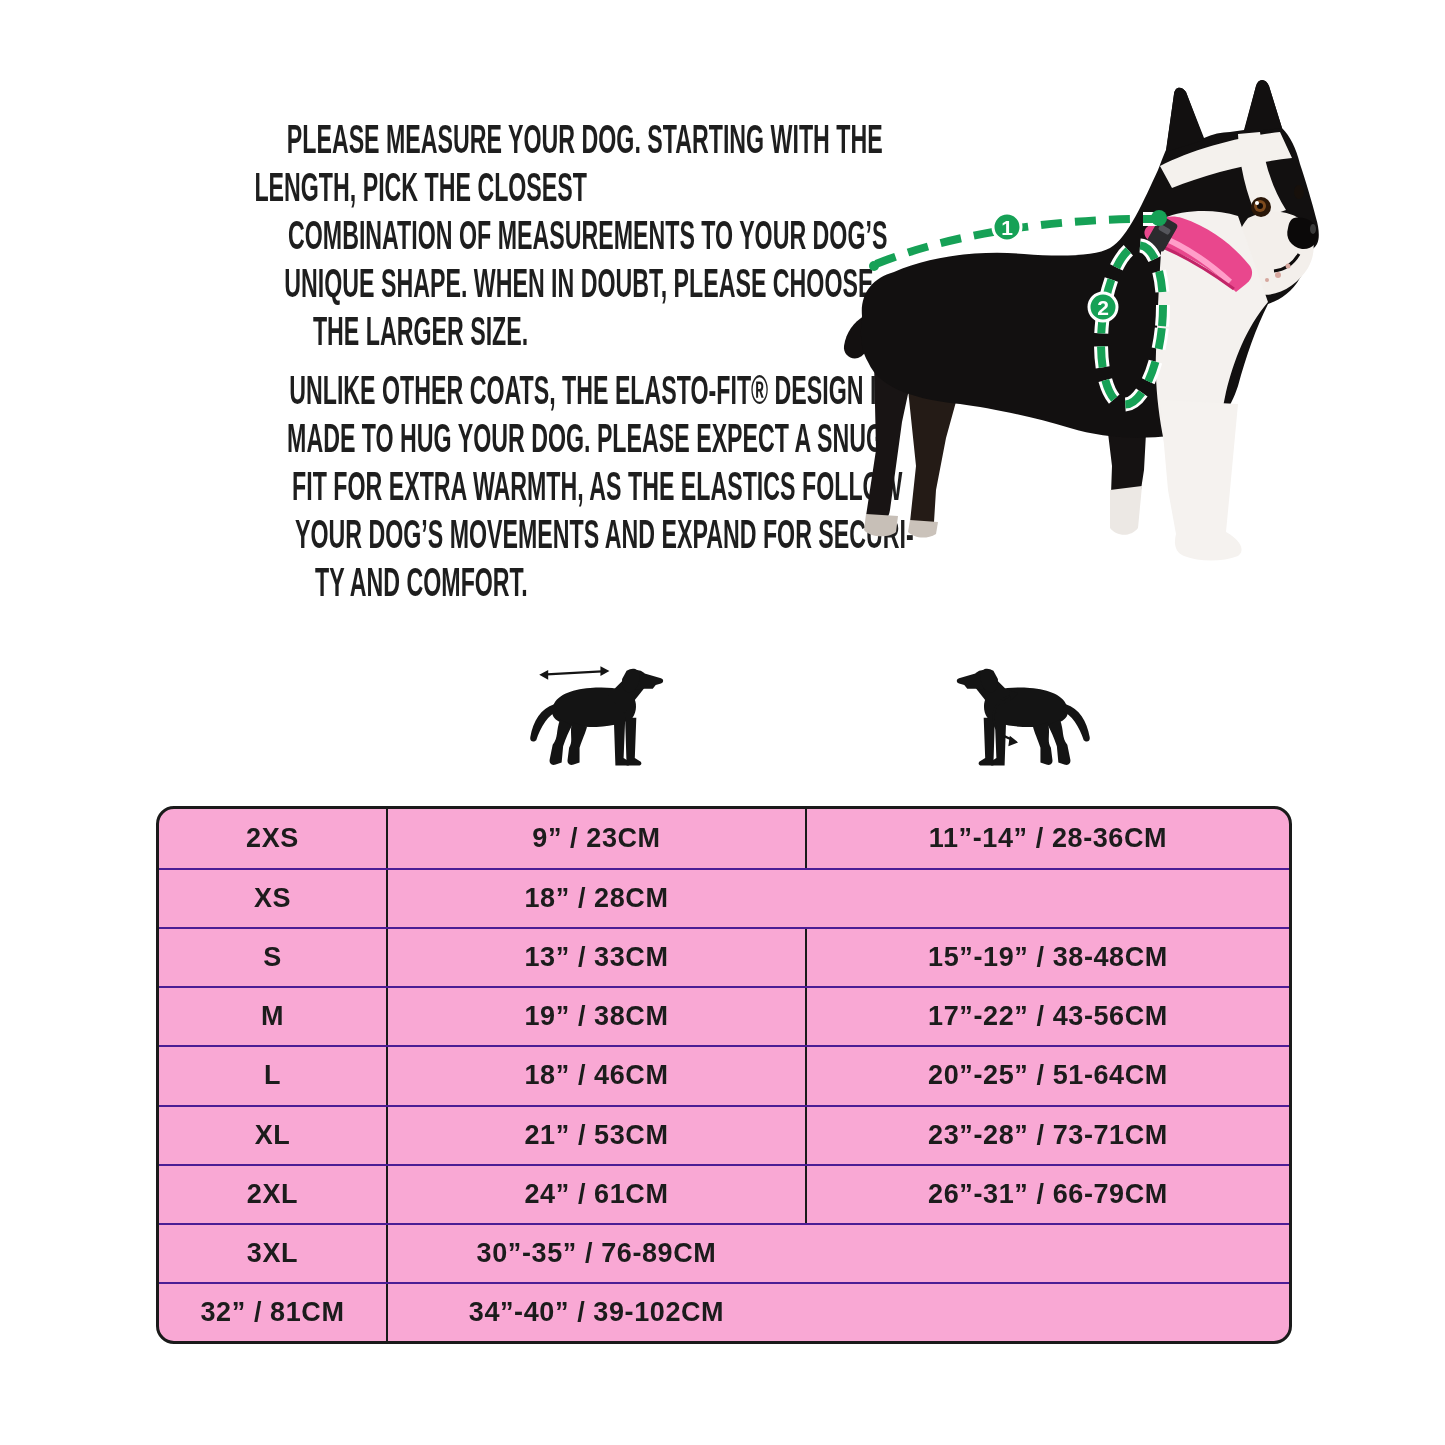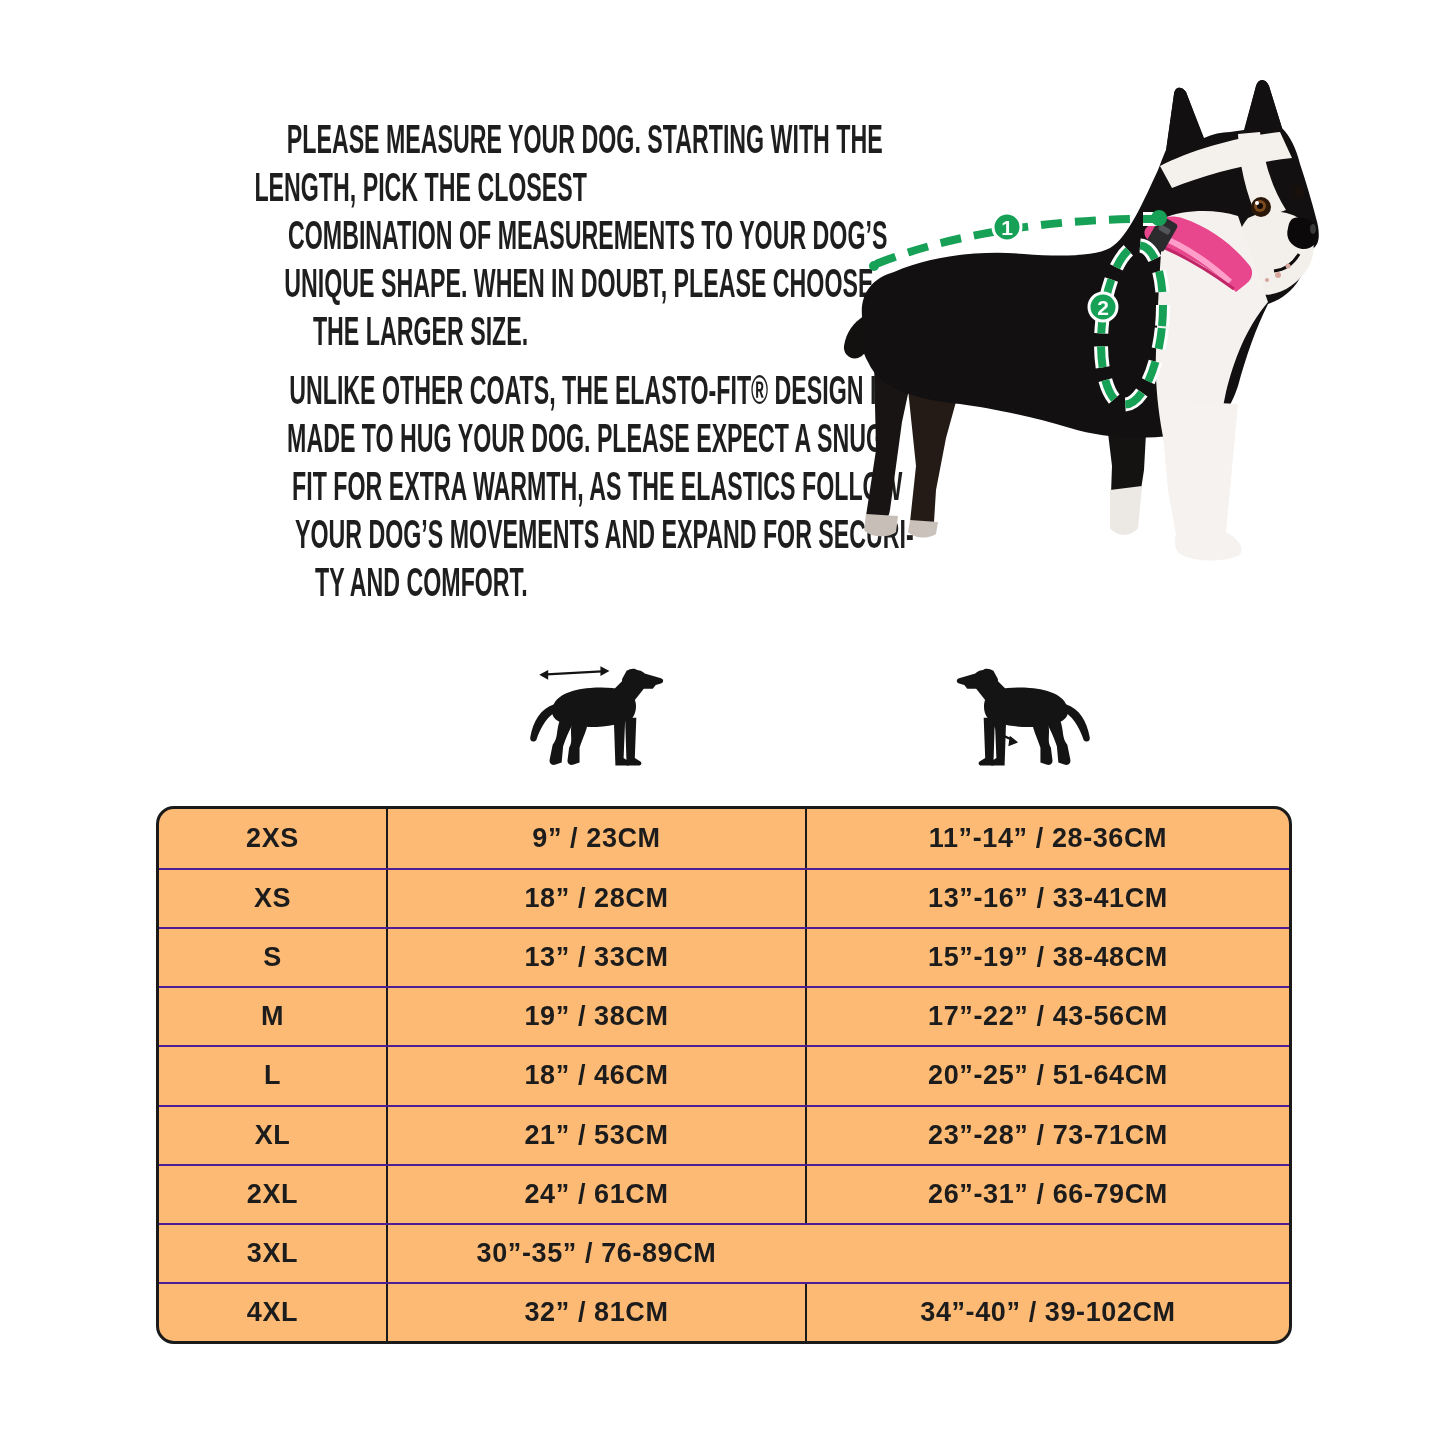--- a/index.html
+++ b/index.html
@@ -27,21 +27,21 @@
 
   
   .icon-svg{position:absolute;}
   #lenIcon{left:518px;top:664px;}
   #girIcon{left:952px;top:664px;}
 
   
   .size-table{
     position:absolute;left:156px;top:806px;width:1136px;height:538px;
     border:3px solid #1a1a1a;border-radius:18px;box-sizing:border-box;
-    display:grid;grid-template-rows:repeat(9,1fr);overflow:hidden;background:#fdba74;
+    display:grid;grid-template-rows:repeat(9,1fr);overflow:hidden;background:#f9a8d4;
   }
   .trow{display:grid;grid-template-columns:227px 419px 1fr;}
   .trow + .trow{border-top:2px solid #4c1d95;}
   .tcell{
     display:flex;align-items:center;justify-content:center;
     font-size:27px;font-weight:bold;color:#1c1c1c;letter-spacing:0.6px;white-space:nowrap;
   }
   .tcell + .tcell{border-left:2px solid #1a1a1a;}
 </style>
 </head>
@@ -174,21 +174,20 @@
 
   <div class="size-table">
     <div class="trow">
       <div class="tcell">2XS</div>
       <div class="tcell">9” / 23CM</div>
       <div class="tcell">11”-14” / 28-36CM</div>
     </div>
     <div class="trow">
       <div class="tcell">XS</div>
       <div class="tcell">18” / 28CM</div>
-      <div class="tcell">13”-16” / 33-41CM</div>
     </div>
     <div class="trow">
       <div class="tcell">S</div>
       <div class="tcell">13” / 33CM</div>
       <div class="tcell">15”-19” / 38-48CM</div>
     </div>
     <div class="trow">
       <div class="tcell">M</div>
       <div class="tcell">19” / 38CM</div>
       <div class="tcell">17”-22” / 43-56CM</div>
@@ -206,19 +205,18 @@
     <div class="trow">
       <div class="tcell">2XL</div>
       <div class="tcell">24” / 61CM</div>
       <div class="tcell">26”-31” / 66-79CM</div>
     </div>
     <div class="trow">
       <div class="tcell">3XL</div>
       <div class="tcell">30”-35” / 76-89CM</div>
     </div>
     <div class="trow">
-      <div class="tcell">4XL</div>
       <div class="tcell">32” / 81CM</div>
       <div class="tcell">34”-40” / 39-102CM</div>
     </div>
   </div>
 
 </div>
 
 </body></html>

